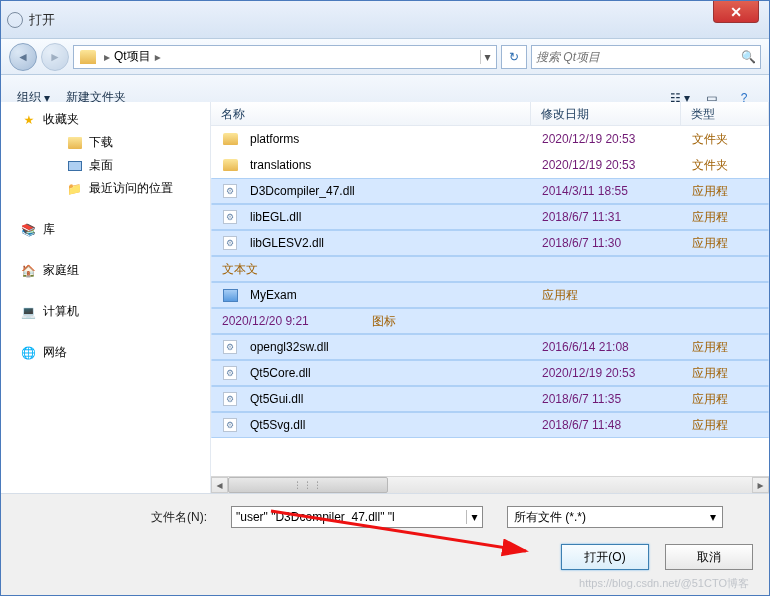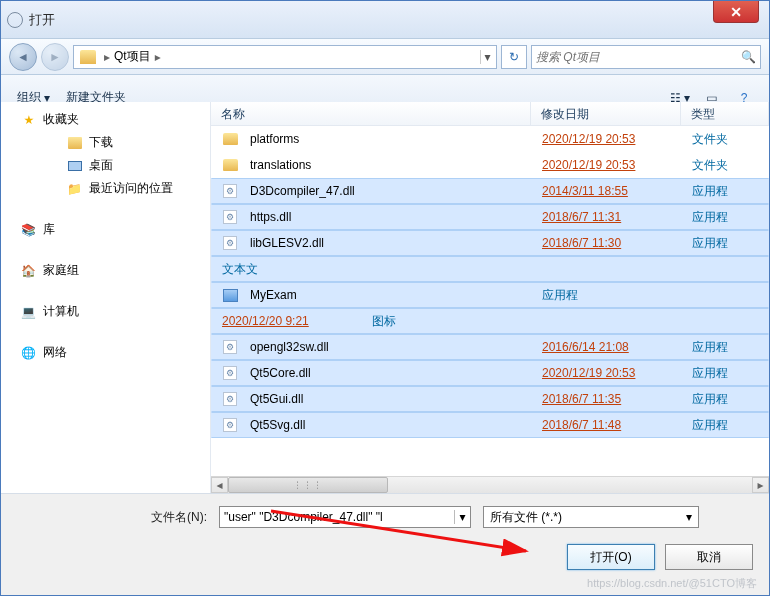--- a/index.html
+++ b/index.html
@@ -35,43 +35,43 @@
 .filelist { flex: 1; background: #fff; display: flex; flex-direction: column; overflow: hidden; }
 .columns { display: flex; height: 24px; border-bottom: 1px solid #e3e9f1; background: linear-gradient(#fff,#f1f5fa); color: #1a3a5c; }
 .columns .col { padding: 4px 10px; border-right: 1px solid #e3e9f1; }
 .col-name { width: 320px; }
 .col-date { width: 150px; }
 .col-type { flex: 1; }
 .rows { flex: 1; overflow-y: auto; overflow-x: hidden; }
 .row { display: flex; height: 26px; align-items: center; border: 1px solid transparent; cursor: default; }
 .row.sel { background: #d6e8ff; border-top: 1px solid #aed0f6; border-bottom: 1px solid #aed0f6; }
 .row .c-name { width: 320px; display: flex; align-items: center; padding-left: 10px; gap: 12px; }
-.row .c-date { width: 150px; padding-left: 10px; color: #c2410c; text-decoration: underline; }
-.row .c-type { flex: 1; padding-left: 10px; color: #0369a1; }
+.row .c-date { width: 150px; padding-left: 10px; color: #701a75; }
+.row .c-type { flex: 1; padding-left: 10px; color: #a16207; }
 .fi { width: 16px; height: 16px; display: inline-flex; align-items: center; justify-content: center; }
 .fi-folder { width: 15px; height: 12px; background: linear-gradient(#fce699,#e8b750); border-radius: 2px 2px 1px 1px; }
 .fi-dll { width: 14px; height: 14px; border: 1px solid #b8c4d4; background: #fff; display: flex; align-items: center; justify-content: center; color: #6a89ad; font-size: 9px; }
 .fi-txt { width: 13px; height: 15px; border: 1px solid #bcc8d6; background: #fff; }
 .fi-exe { width: 15px; height: 13px; background: linear-gradient(#a6cdf5,#5a9be0); border: 1px solid #4a82c0; }
 .hscroll { height: 17px; background: linear-gradient(#f3f3f3,#e5e5e5); border-top: 1px solid #d6d6d6; display: flex; }
 .hscroll .thumb { width: 160px; height: 100%; background: linear-gradient(#e8e8e8,#cfcfcf); border: 1px solid #b8b8b8; border-radius: 2px; display: flex; align-items: center; justify-content: center; color: #888; font-size: 9px; letter-spacing: 1px; }
 .hscroll .arrow { width: 17px; height: 100%; display: flex; align-items: center; justify-content: center; color: #666; cursor: pointer; border: 1px solid #ccc; }
 .footer { position: absolute; left: 0; right: 0; bottom: 0; height: 102px; background: #f0f0f0; border-top: 1px solid #d6dee8; padding: 12px 16px; }
-.fn-row { display: flex; align-items: center; gap: 12px; margin-left: 134px; }
+.fn-row { display: flex; align-items: center; gap: 24px; margin-left: 134px; }
 .fn-label { color: #222; }
 .fn-input { width: 252px; height: 22px; border: 1px solid #8a8a8a; background: #fff; display: flex; align-items: center; }
 .fn-input input { border: none; outline: none; flex: 1; padding: 0 4px; }
 .fn-input .dd2 { width: 16px; text-align: center; border-left: 1px solid #bbb; cursor: pointer; }
 .filter { width: 216px; height: 22px; border: 1px solid #8a8a8a; background: #fff; display: flex; align-items: center; padding: 0 6px; }
 .filter .dd2 { margin-left: auto; cursor: pointer; }
 .btns { display: flex; justify-content: flex-end; gap: 10px; margin-top: 16px; }
-.btn { width: 88px; height: 26px; border: 1px solid #8a8a8a; background: linear-gradient(#fff,#e8e8e8); cursor: pointer; }
+.btn { width: 88px; height: 26px; border: 1px solid #8a8a8a; background: linear-gradient(#fff,#e8e8e8); cursor: pointer; margin-left: 6px; }
 .btn.primary { border: 1px solid #3c7fb1; box-shadow: 0 0 2px #6cb5ec; background: linear-gradient(#f7fcff,#dbeefa); }
 .arrow-annot { position: absolute; pointer-events: none; }
-.watermark { position: absolute; right: 12px; bottom: 4px; color: rgba(120,130,145,.4); font-size: 11px; pointer-events: none; }
+.watermark { position: absolute; right: 20px; bottom: 4px; color: rgba(120,130,145,.4); font-size: 11px; pointer-events: none; }
 </style>
 </head>
 <body>
 
 <div class="window">
   <div class="titlebar">
     <span class="app-icon"></span>
     <span class="title">打开</span>
     <div class="close-btn">✕</div>
   </div>
@@ -191,21 +191,21 @@
               <span>D3Dcompiler_47.dll</span>
             </div>
             <div class="c-date">2014/3/11 18:55</div>
             <div class="c-type">应用程</div>
           </div>
           <div class="row sel">
             <div class="c-name">
               <span class="fi">
                 <span class="fi-dll">⚙</span>
               </span>
-              <span>https.dll</span>
+              <span>libEGL.dll</span>
             </div>
             <div class="c-date">2018/6/7 11:31</div>
             <div class="c-type">应用程</div>
           </div>
           <div class="row sel">
             <div class="c-name">
               <span class="fi">
                 <span class="fi-dll">⚙</span>
               </span>
               <span>libGLESV2.dll</span>

